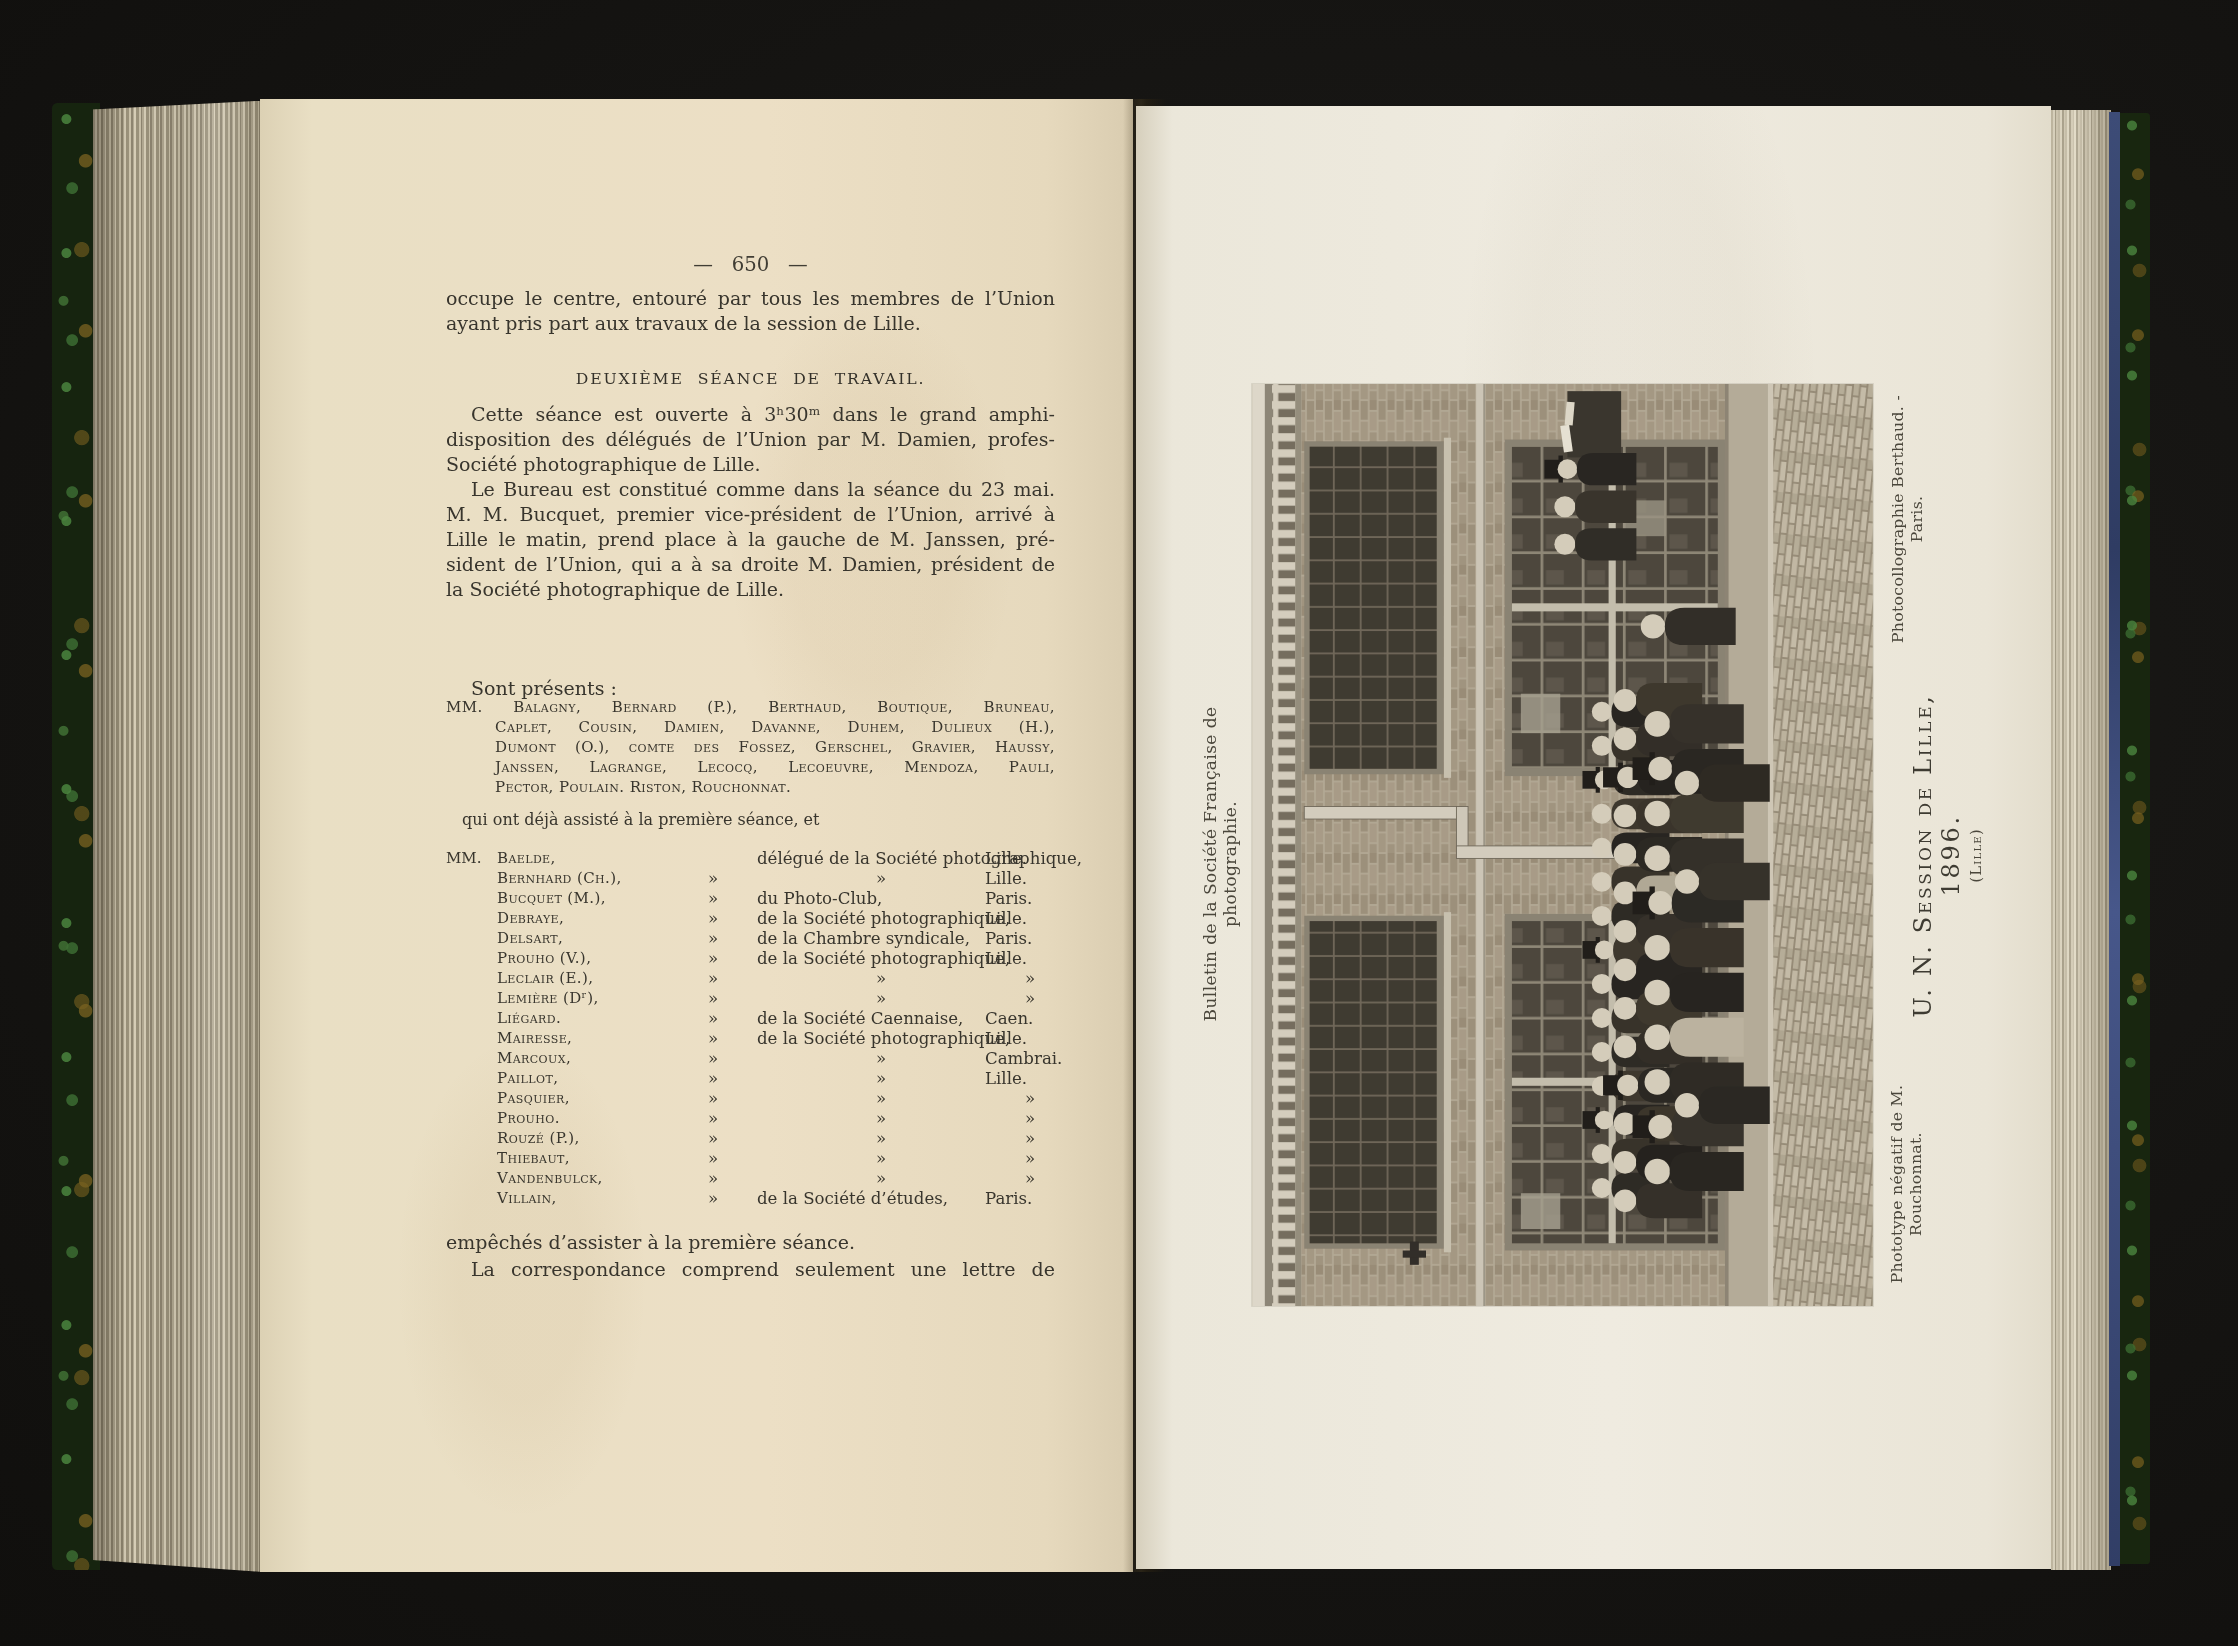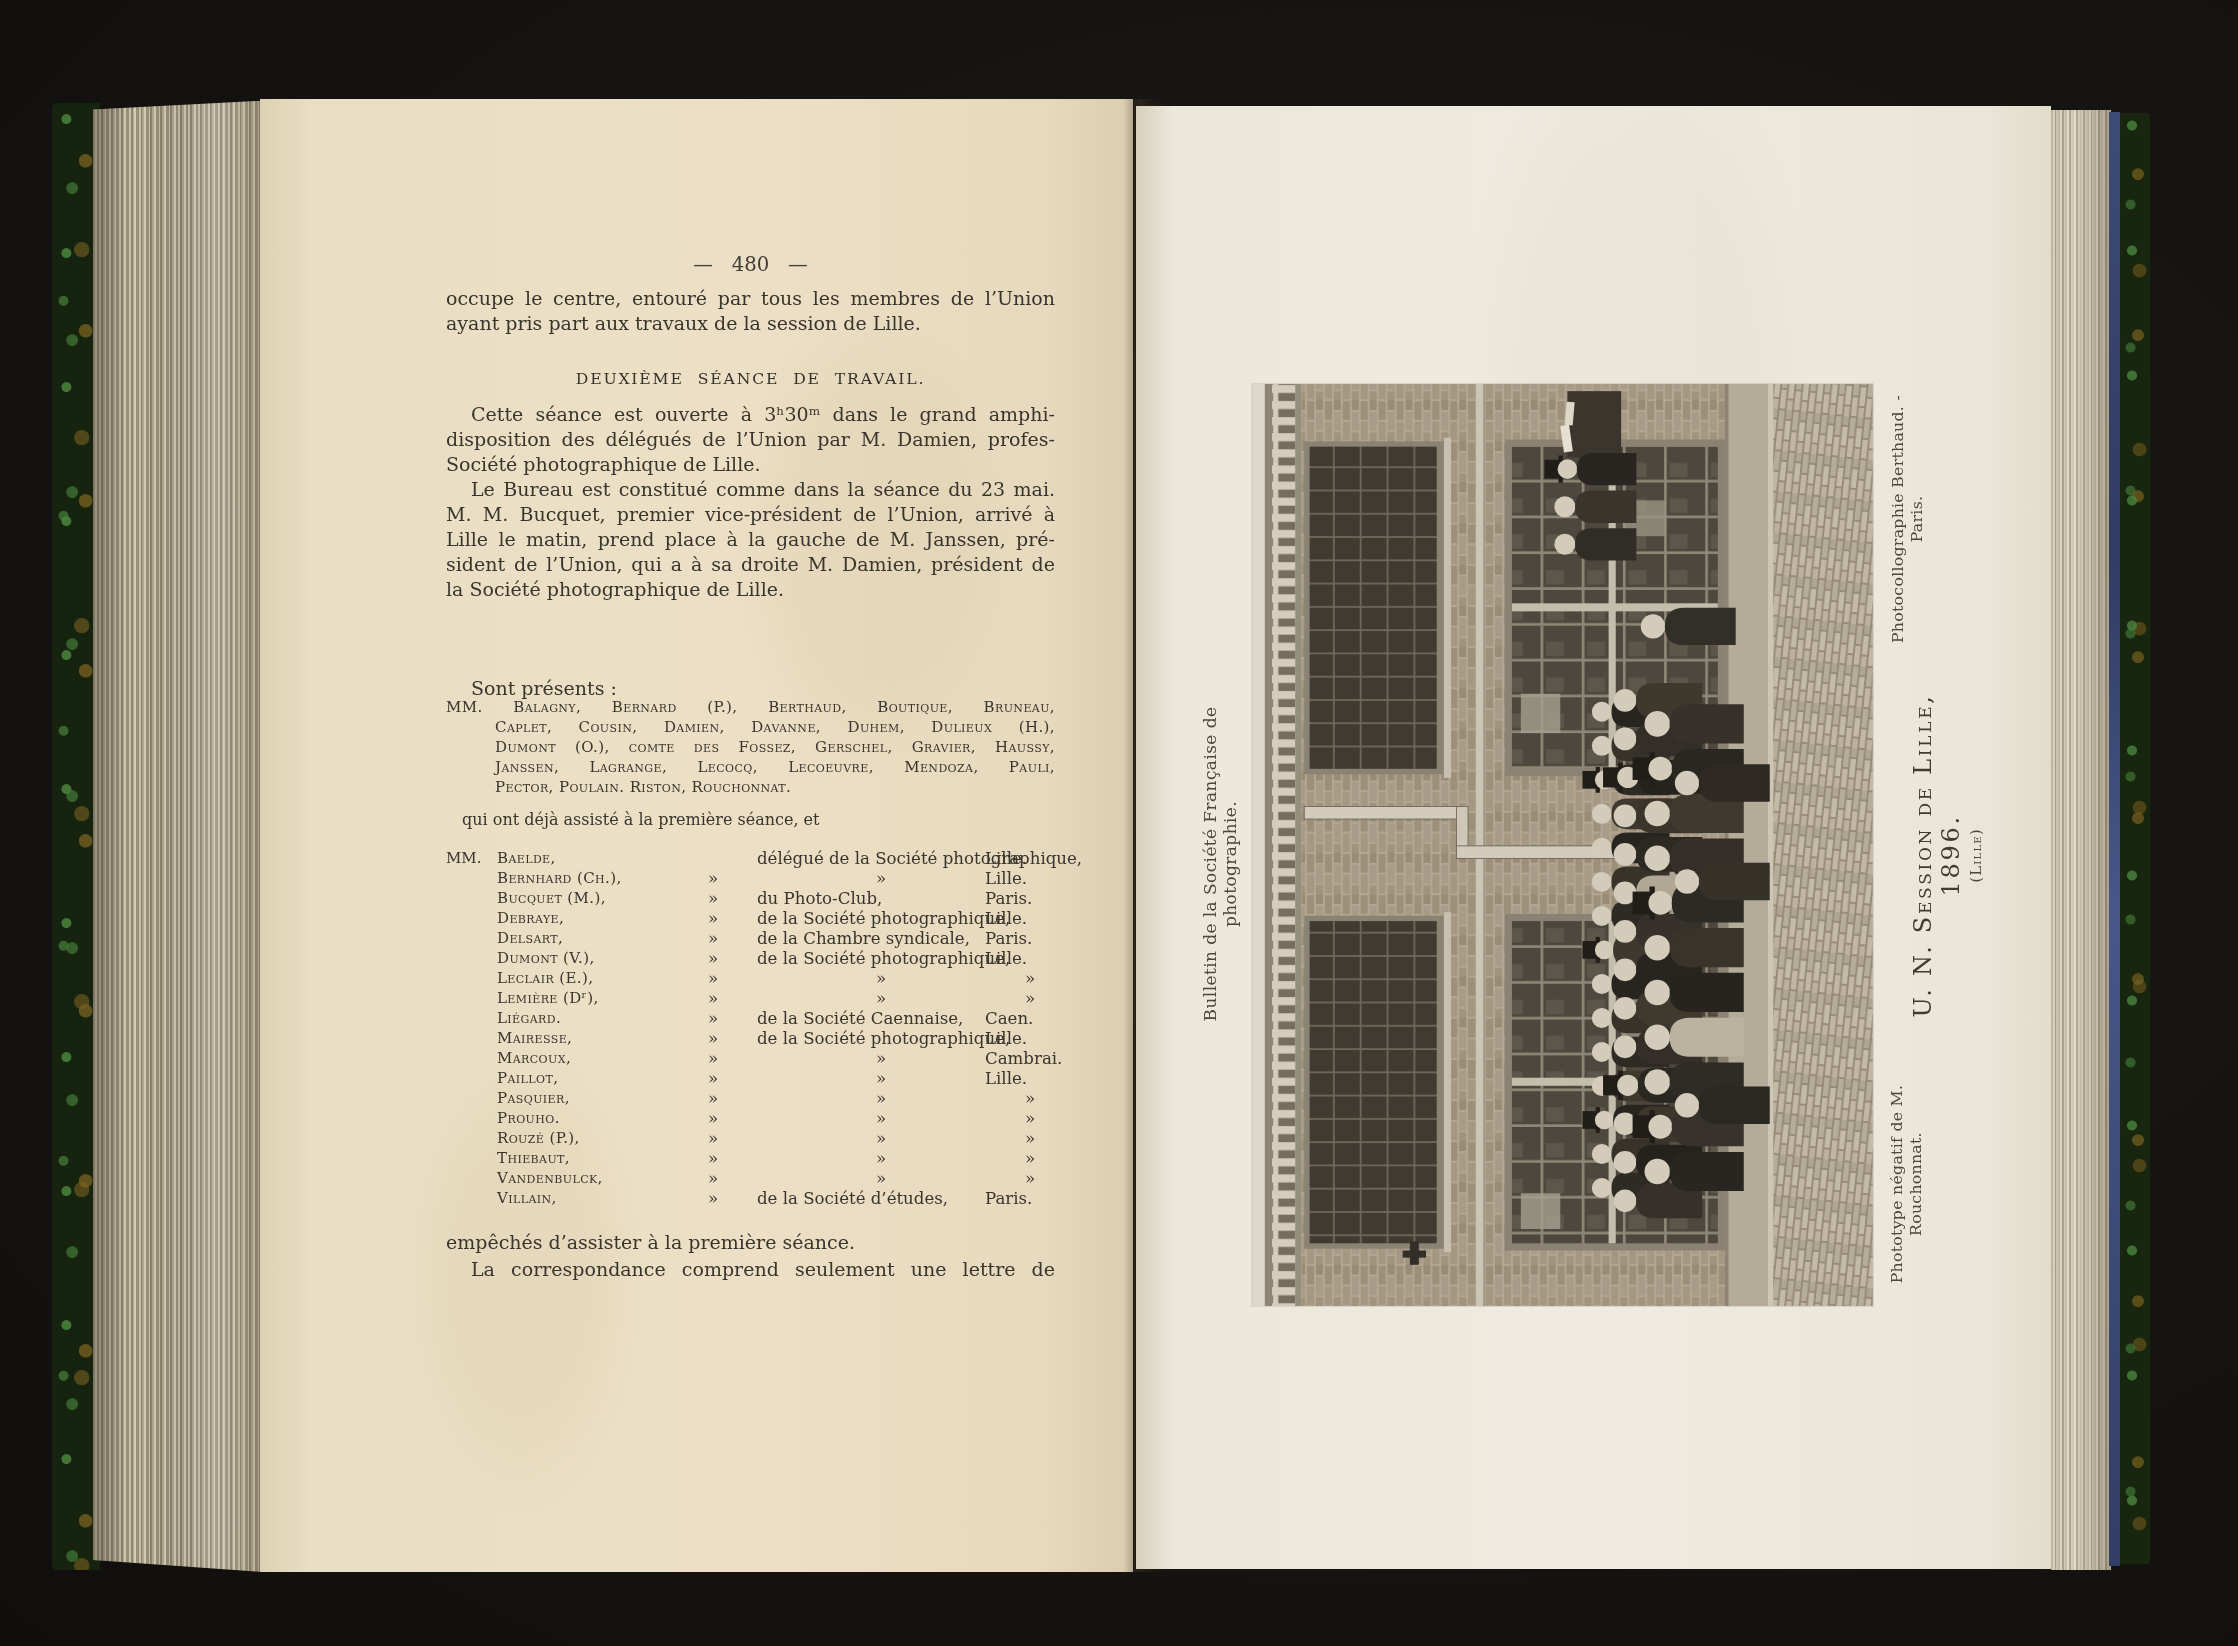--- a/index.html
+++ b/index.html
@@ -92,21 +92,21 @@
 </head>
 <body>
 
 <div class="stage">
   <div class="book">
     <div class="cover-left"></div>
     <div class="edges-left"></div>
 
     <div class="page page-left">
       <div class="text-col">
-        <div class="pagenum">— 480 —</div>
+        <div class="pagenum">— 650 —</div>
 
         <div class="para1">
           <div class="jline">occupe le centre, entouré par tous les membres de l’Union</div>
           <div class="lline">ayant pris part aux travaux de la session de Lille.</div>
         </div>
 
         <div class="heading">DEUXIÈME SÉANCE DE TRAVAIL.</div>
 
         <div class="para23">
           <div class="jline ind">Cette séance est ouverte à 3ʰ30ᵐ dans le grand amphi-</div>
@@ -172,21 +172,21 @@
               <span class="t-mm"></span>
               <span class="t-name">Delsart,</span>
               <span class="t-d1">»</span>
               <span class="t-desig">de la Chambre syndicale,</span>
               <span class="t-dd"></span>
               <span class="t-city">Paris.</span>
               <span class="t-cd"></span>
             </div>
           <div class="t-row" style="--i:5">
               <span class="t-mm"></span>
-              <span class="t-name">Dumont (V.),</span>
+              <span class="t-name">Prouho (V.),</span>
               <span class="t-d1">»</span>
               <span class="t-desig">de la Société photographique,</span>
               <span class="t-dd"></span>
               <span class="t-city">Lille.</span>
               <span class="t-cd"></span>
             </div>
           <div class="t-row" style="--i:6">
               <span class="t-mm"></span>
               <span class="t-name">Leclair (E.),</span>
               <span class="t-d1">»</span>

